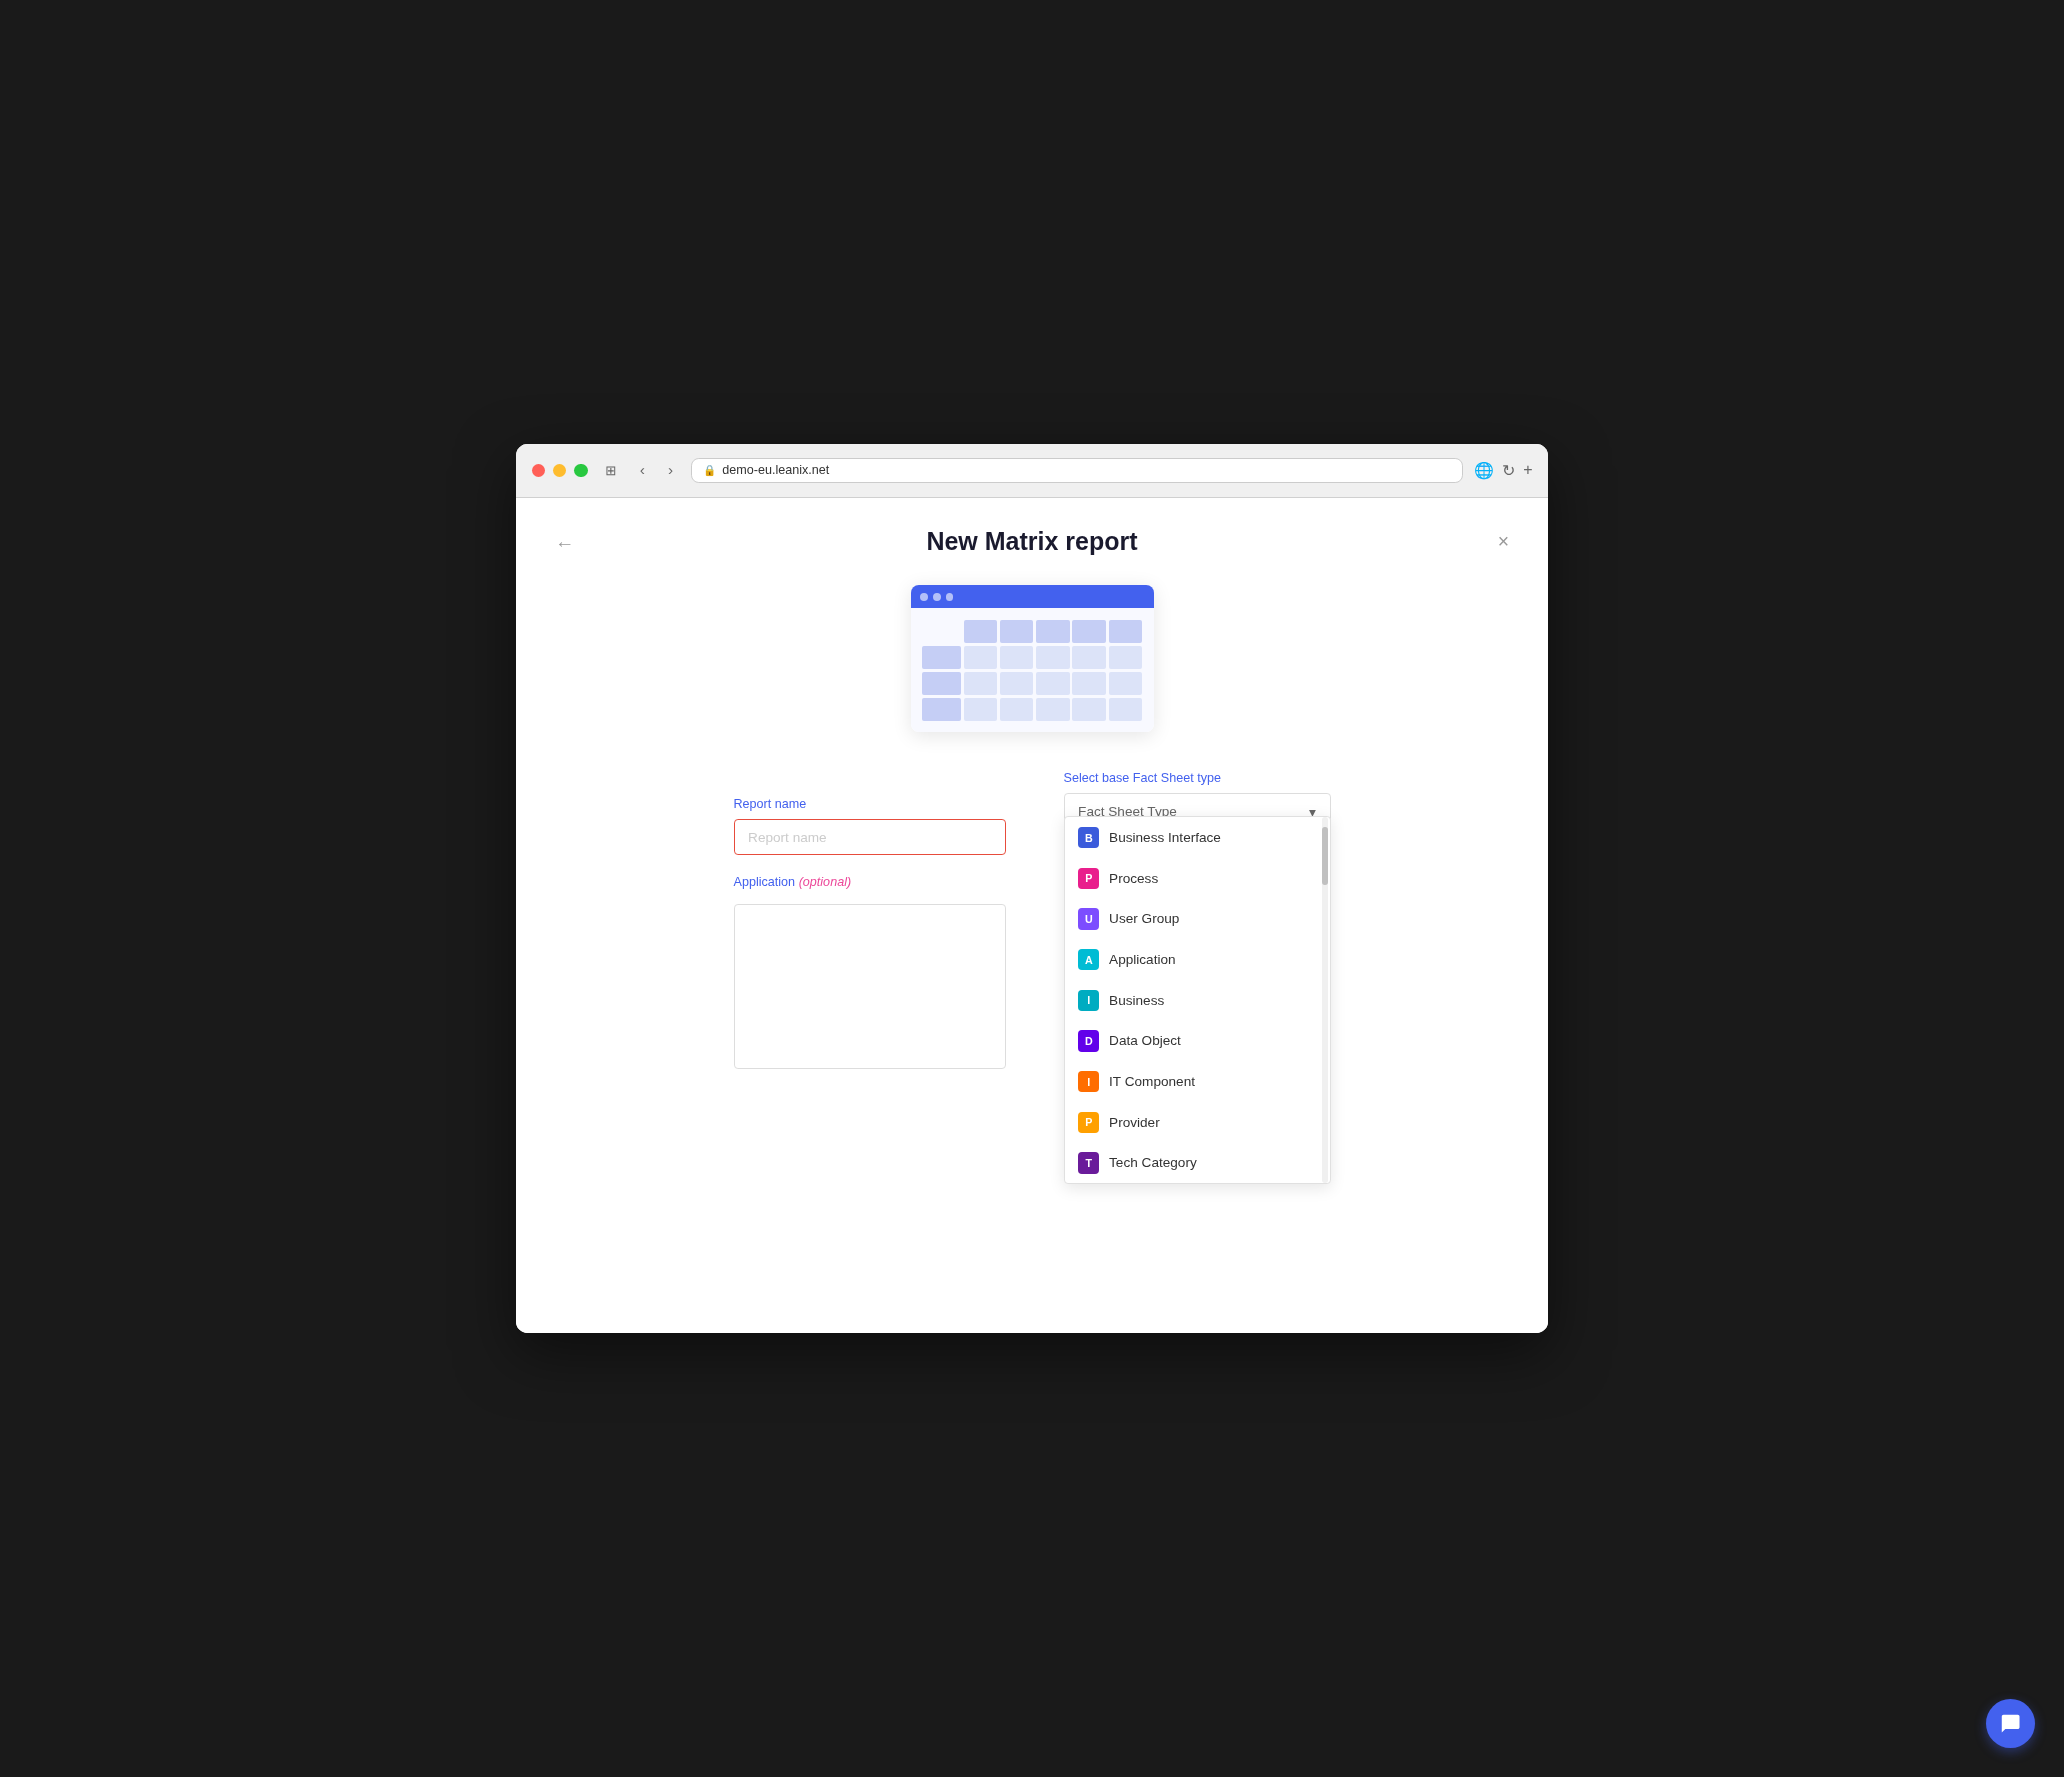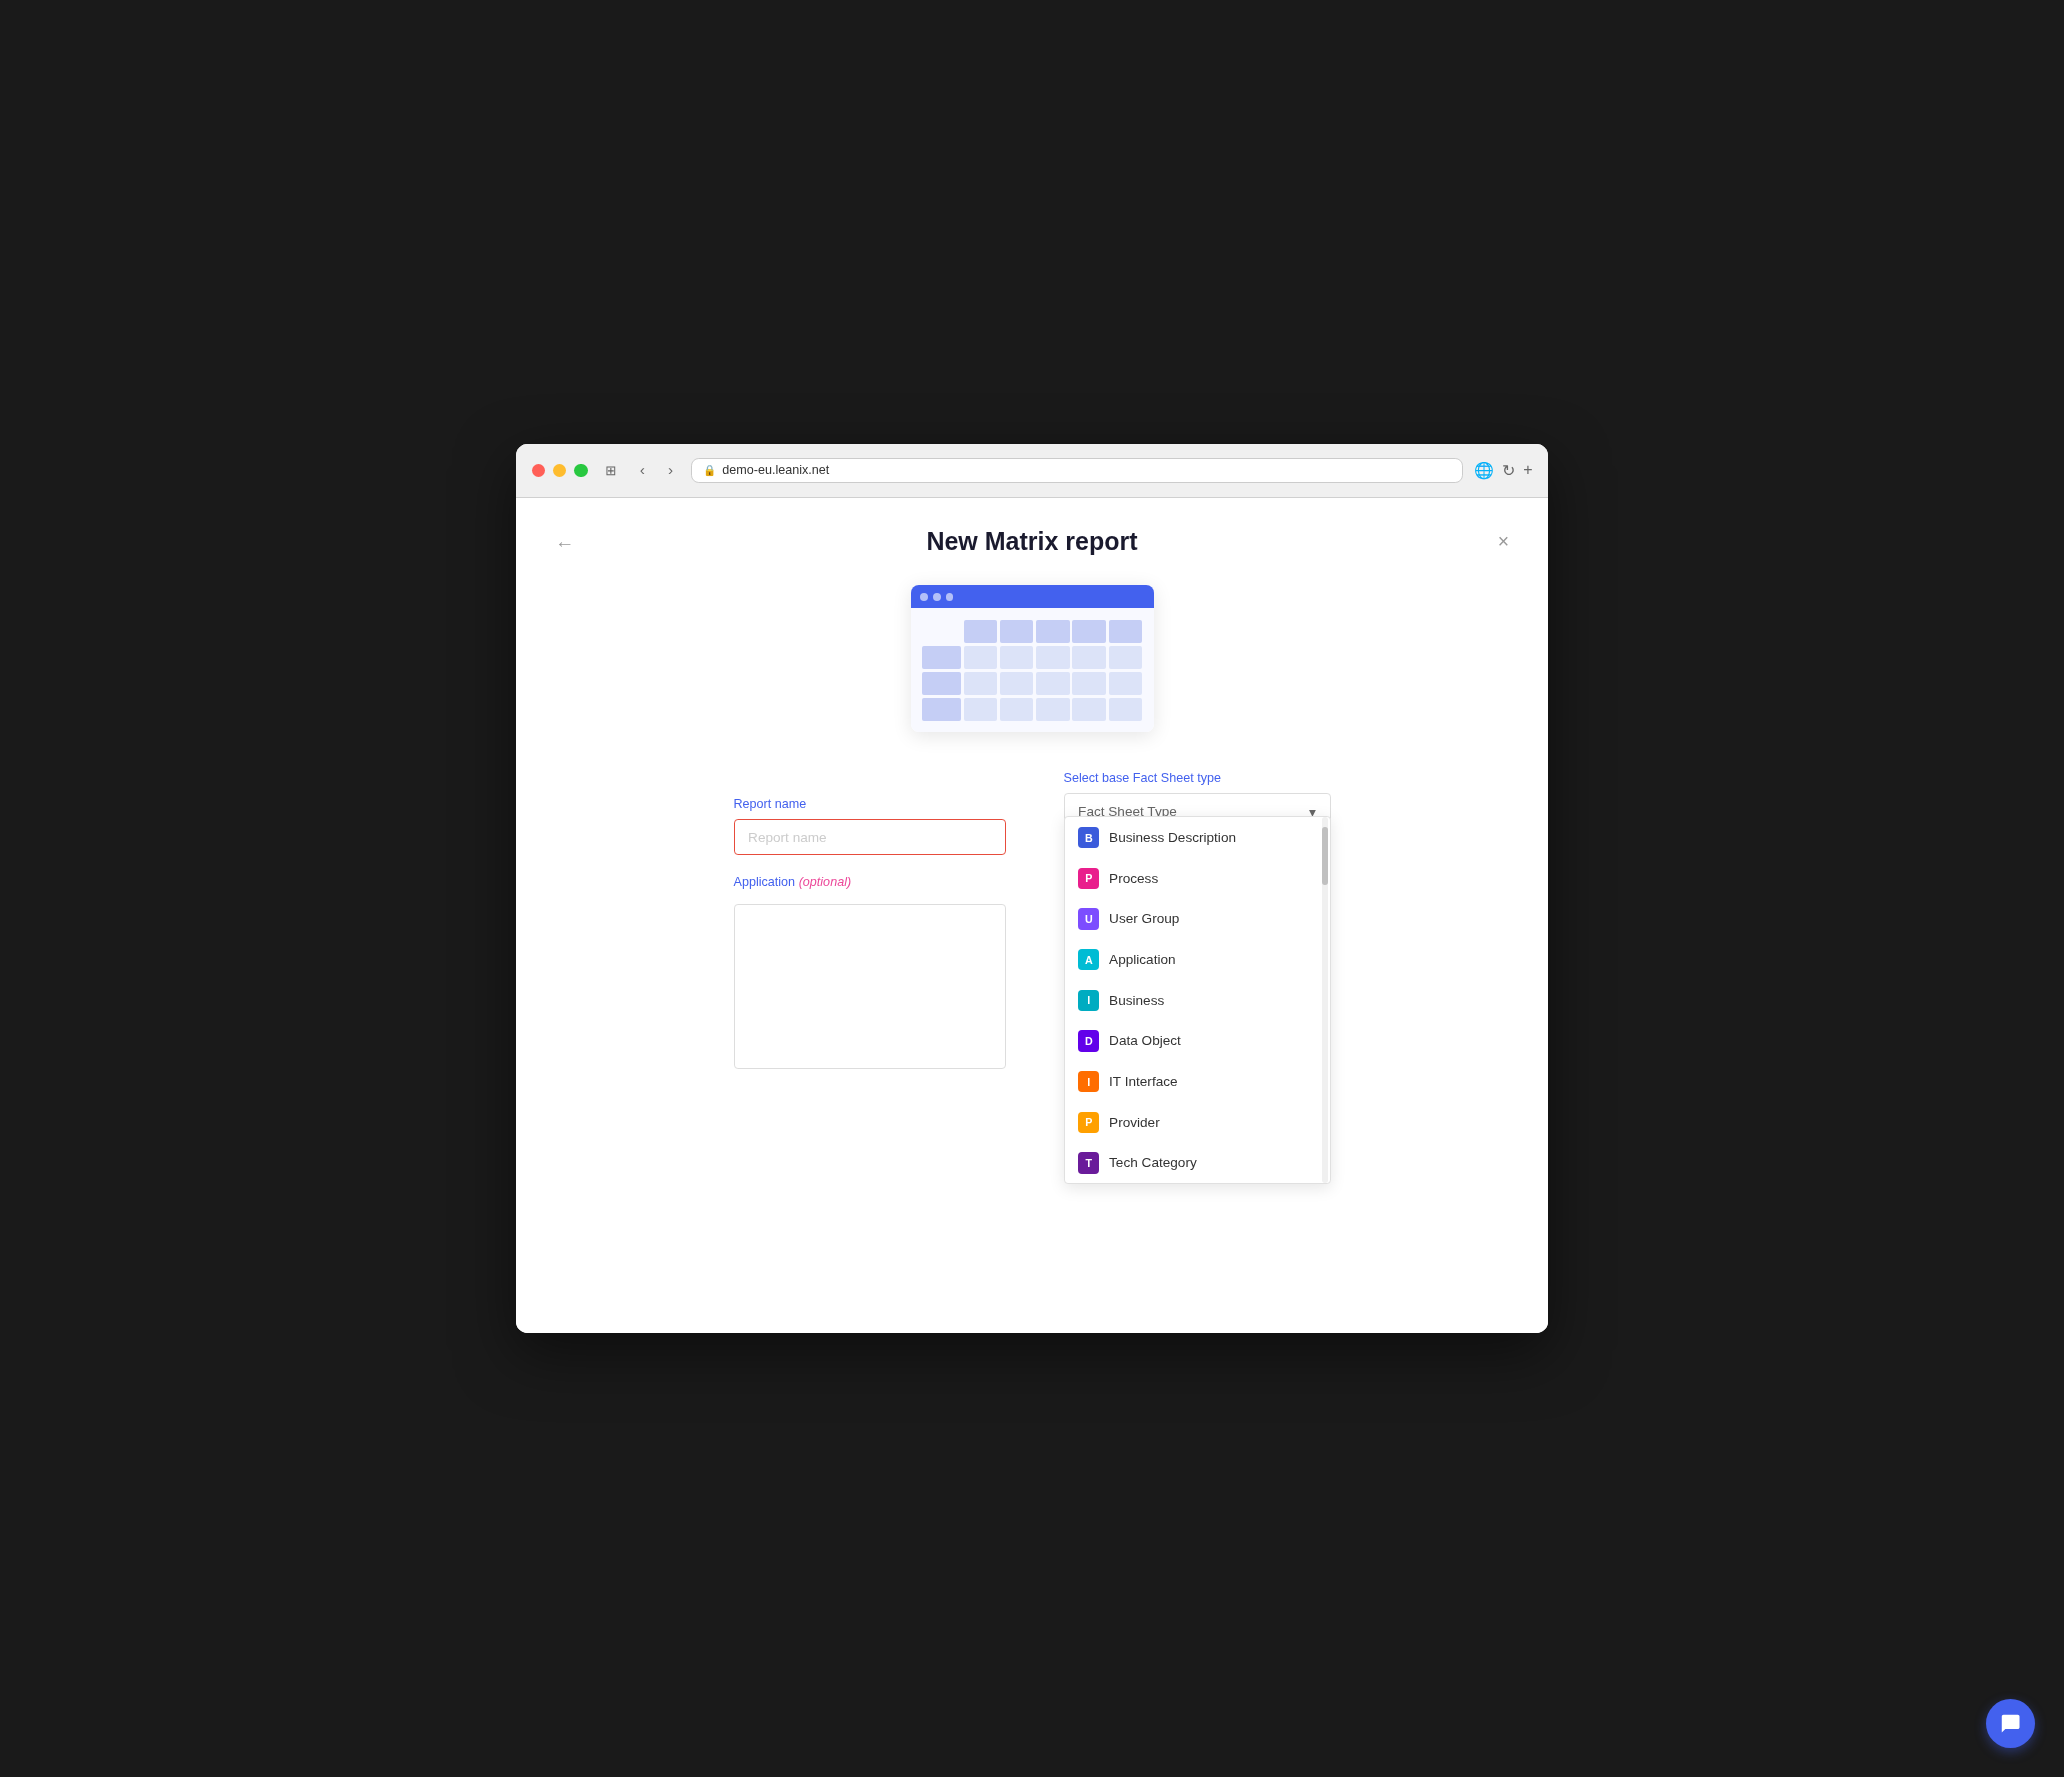--- a/index.html
+++ b/index.html
@@ -447,21 +447,21 @@
         <label class="form-label">Select base Fact Sheet type</label>
 
         <div class="select-trigger">
           <span>Fact Sheet Type</span>
           <span>▾</span>
         </div>
 
         <div class="dropdown-menu">
           <div class="dropdown-item">
             <span class="fact-badge badge-blue">B</span>
-            <span>Business Description</span>
+            <span>Business Interface</span>
           </div>
           <div class="dropdown-item">
             <span class="fact-badge badge-pink">P</span>
             <span>Process</span>
           </div>
           <div class="dropdown-item">
             <span class="fact-badge badge-purple">U</span>
             <span>User Group</span>
           </div>
           <div class="dropdown-item">
@@ -471,21 +471,21 @@
           <div class="dropdown-item">
             <span class="fact-badge badge-cyan">I</span>
             <span>Business</span>
           </div>
           <div class="dropdown-item">
             <span class="fact-badge badge-violet">D</span>
             <span>Data Object</span>
           </div>
           <div class="dropdown-item">
             <span class="fact-badge badge-orange">I</span>
-            <span>IT Interface</span>
+            <span>IT Component</span>
           </div>
           <div class="dropdown-item">
             <span class="fact-badge badge-amber">P</span>
             <span>Provider</span>
           </div>
           <div class="dropdown-item">
             <span class="fact-badge badge-darkpurple">T</span>
             <span>Tech Category</span>
           </div>
           <div class="scrollbar-track">

